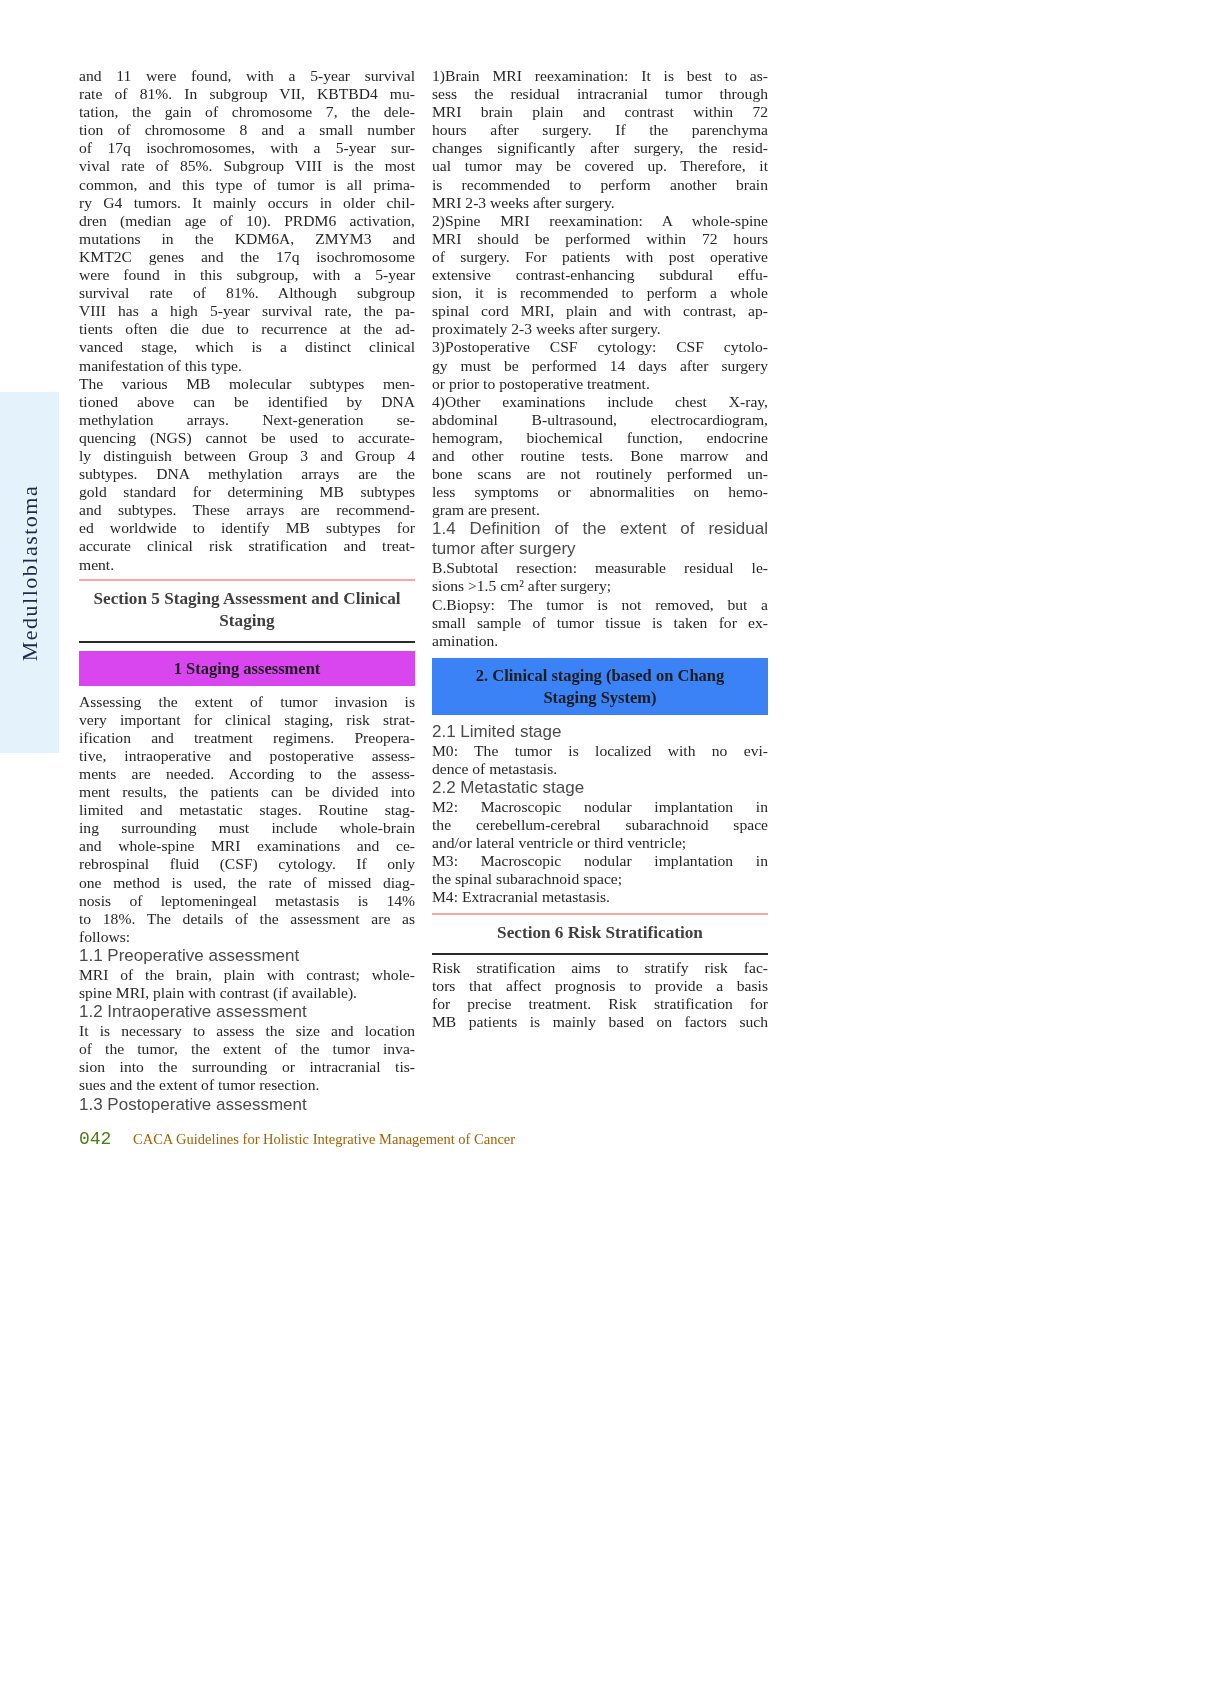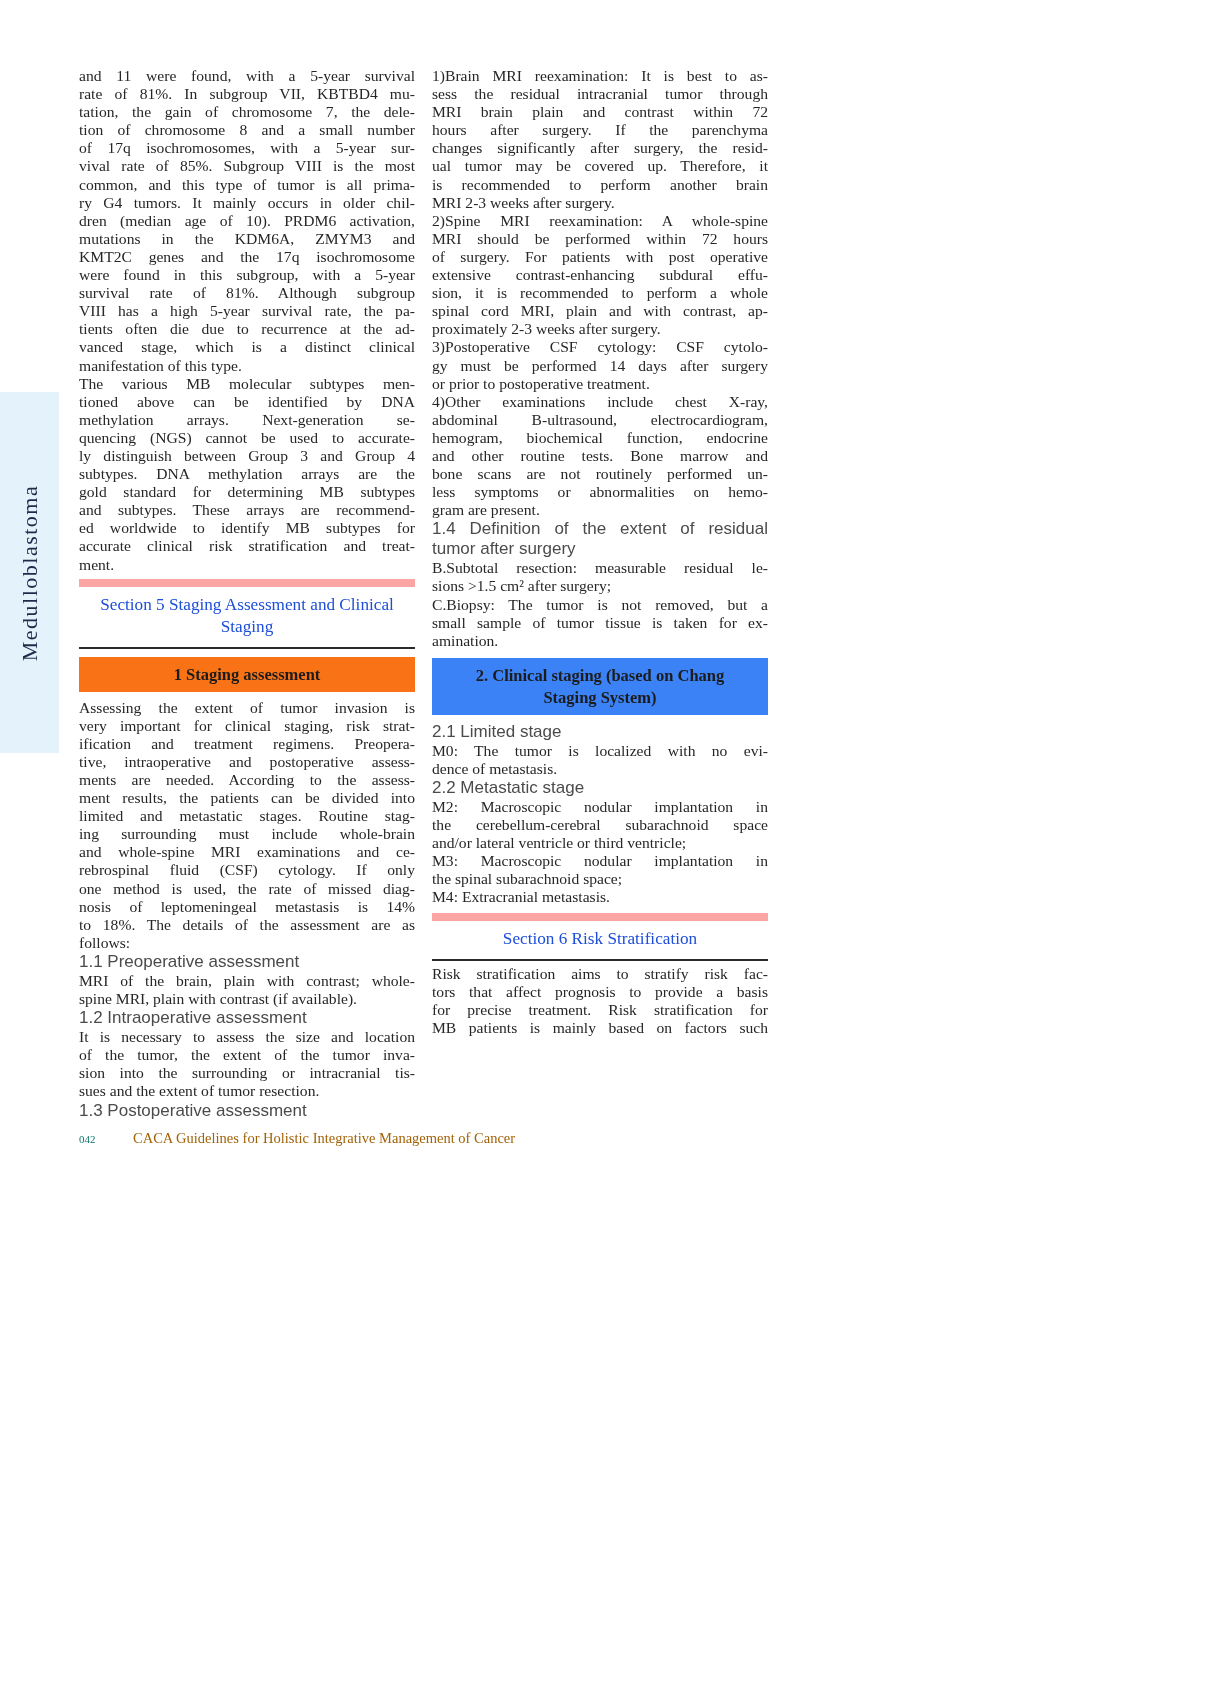--- a/index.html
+++ b/index.html
@@ -20,34 +20,34 @@
   #col-left{left:79px;}
   #col-right{left:432px;}
   .block{margin:0;}
   .line{min-height:18.1px;}
   .jline{text-align:justify;text-align-last:justify;}
   .lline{text-align:justify;text-align-last:left;}
   .cline{text-align:center;text-align-last:center;}
   .block.subhead{font-family:"Liberation Sans", sans-serif;color:#4b4b4b;font-size:17px;line-height:20px;}
   .block.subhead .line{min-height:20px;}
   .block.section{
-    border-top:8px solid #fca5a5;border-bottom:2px solid #2a2a2a;
-    margin-top:5px;padding:7px 0 9px;font-weight:normal;font-size:17.2px;line-height:22px;color:#1d4ed8;
+    border-top:2px solid #fca5a5;border-bottom:2px solid #2a2a2a;
+    margin-top:5px;padding:7px 0 9px;font-weight:bold;font-size:17.2px;line-height:22px;color:#404040;
   }
   .block.section .line{min-height:22px;}
   #col-right .block.section{margin-top:6px;margin-bottom:4px;}
   .block.box{
     margin-top:8px;margin-bottom:7px;padding:7px 6px 6px 6px;
     font-weight:bold;font-size:16.5px;line-height:22px;color:#1c1c1c;
   }
   .block.box .line{min-height:22px;}
   
   #footer{position:absolute;left:79px;top:1129px;width:760px;white-space:nowrap;}
   #footer .pagenum{
-    font-family:Liberation Serif, serif;font-size:11px;color:#0f766e;
+    font-family:Liberation Mono, monospace;font-size:18px;color:#4d7c0f;
     display:inline-block;width:54px;
   }
   #footer .booktitle{font-family:"Liberation Serif", serif;font-size:14.5px;color:#a16207;}
 </style>
 </head>
 <body>
 
 <div id="sidebar" style="background: rgb(227, 242, 251);">
   <div class="label">Medulloblastoma</div>
 </div>
@@ -82,21 +82,21 @@
       <div class="line jline">gold standard for determining MB subtypes</div>
       <div class="line jline">and subtypes. These arrays are recommend-</div>
       <div class="line jline">ed worldwide to identify MB subtypes for</div>
       <div class="line jline">accurate clinical risk stratification and treat-</div>
       <div class="line lline">ment.</div>
     </div>
     <div class="block section">
       <div class="line cline">Section 5 Staging Assessment and Clinical</div>
       <div class="line cline">Staging</div>
     </div>
-    <div class="block box" style="background: #f97316;">
+    <div class="block box" style="background: #d946ef;">
       <div class="line cline">1 Staging assessment</div>
     </div>
     <div class="block para">
       <div class="line jline">Assessing the extent of tumor invasion is</div>
       <div class="line jline">very important for clinical staging, risk strat-</div>
       <div class="line jline">ification and treatment regimens. Preopera-</div>
       <div class="line jline">tive, intraoperative and postoperative assess-</div>
       <div class="line jline">ments are needed. According to the assess-</div>
       <div class="line jline">ment results, the patients can be divided into</div>
       <div class="line jline">limited and metastatic stages. Routine stag-</div>

